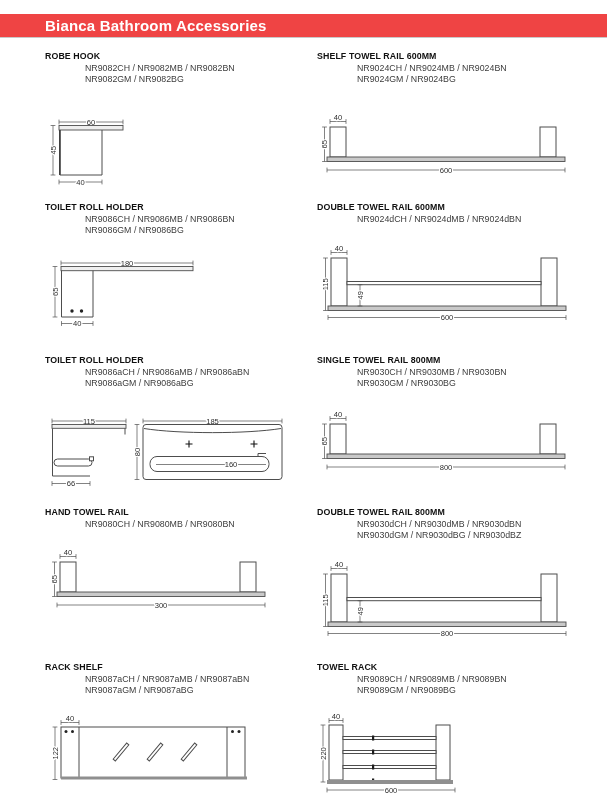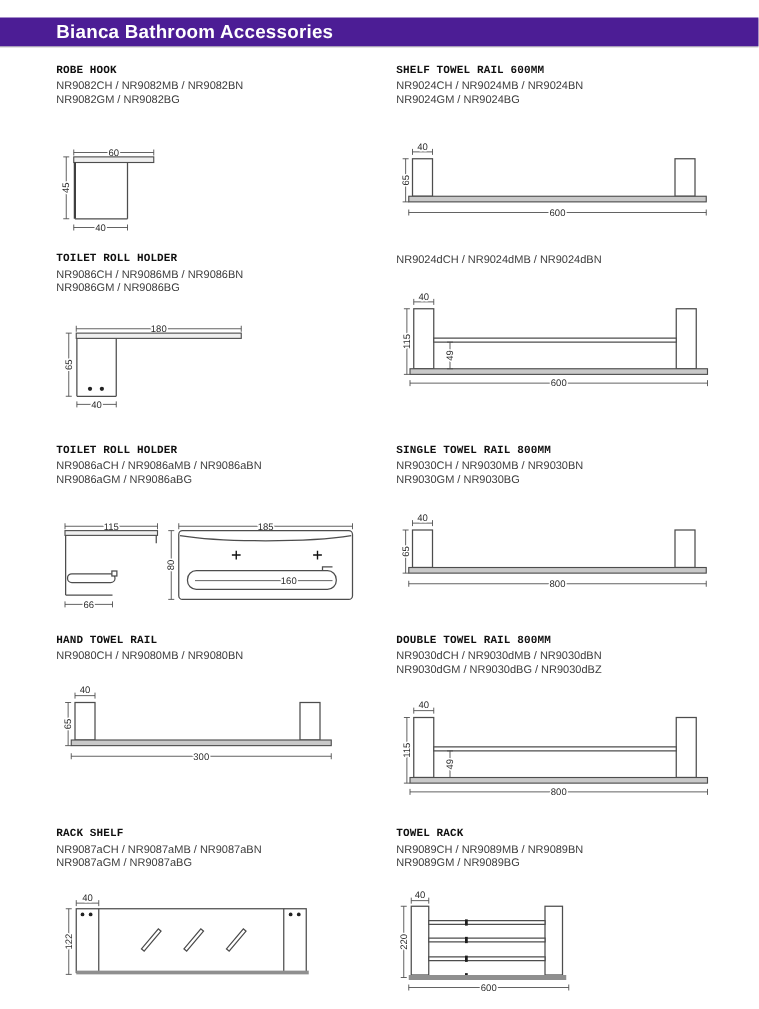--- a/index.html
+++ b/index.html
@@ -1,34 +1,34 @@
 <!DOCTYPE html>
 <html><head>
 <meta charset="utf-8">
 <style>
   * { margin:0; padding:0; box-sizing:border-box; }
   html,body { background:#ffffff; }
   body { width:607px; height:807px; font-family:"Liberation Sans", sans-serif; }
   .page { position:relative; width:607px; height:807px; background:#fff; overflow:hidden; }
   .header-bar {
     position:absolute; top:14px; left:0; width:607px; height:23px;
-    background:#4c1d95; display:flex; align-items:center;
+    background:#ef4444; display:flex; align-items:center;
     box-shadow:0 1px 0 #c9c9c9;
   }
   .header-bar h1 {
     color:#ffffff; font-size:15px; font-weight:bold; padding-left:45px; letter-spacing:.2px;
     font-family:"Liberation Sans", sans-serif;
   }
   .grid {
     position:absolute; top:51px; left:45px; width:556px;
     display:grid; grid-template-columns:272px 284px;
     grid-template-rows:151px 153px 152px 155px 140px;
   }
-  .product h3 { font-size:8.8px; font-weight:bold; color:#101010; line-height:11.5px; letter-spacing:.1px;font-family:Liberation Mono, monospace; }
-  .product p  { font-size:8.8px; color:#3c3c3c; line-height:11.5px; }
+  .product h3 { font-size:8.8px; font-weight:bold; color:#101010; line-height:11.5px; letter-spacing:.1px; }
+  .product p  { font-size:8.8px; color:#3c3c3c; line-height:11.5px;margin-left:40px; }
   .drawing { display:block; }
   .drawing svg { display:block; overflow:visible; }
 
   
   .ln   { stroke:#4d4d4d; stroke-width:1; fill:none; }
   .lnb  { stroke:#3f3f3f; stroke-width:1.8; fill:none; }
   .post { fill:#ffffff; stroke:#4d4d4d; stroke-width:1; }
   .fillbar  { fill:#efefef; stroke:#4d4d4d; stroke-width:0.9; }
   .grayfill { fill:#c9c9c9; stroke:#4d4d4d; stroke-width:0.9; }
   .shadow   { fill:#8f8f8f; }
@@ -122,20 +122,21 @@
             <text class="dimtxt" transform="rotate(-90 8 35.75)" x="8" y="38.35" text-anchor="middle">65</text>
             <line class="dim" x1="14.5" y1="67.5" x2="46" y2="67.5"></line>
             <line class="dim" x1="14.5" y1="65.1" x2="14.5" y2="69.9"></line>
             <line class="dim" x1="46" y1="65.1" x2="46" y2="69.9"></line>
             <text class="dimtxt" x="30.25" y="70.2" text-anchor="middle">40</text>
           </svg>
         </div>
     </section>
 
     <section class="product">
+      <h3>DOUBLE TOWEL RAIL 600MM</h3>
       <p>NR9024dCH / NR9024dMB / NR9024dBN</p>
       <div class="drawing" style="margin:20px 0 0 5px">
           <svg width="250" height="78" viewBox="0 0 250 78">
             <rect class="post" x="9" y="13" width="16" height="48"></rect>
             <rect class="post" x="219" y="13" width="16" height="48"></rect>
             <rect class="post" x="25" y="36.5" width="194" height="3.2"></rect>
             <rect class="grayfill" x="6" y="61" width="238" height="4.5"></rect>
             <line class="dim" x1="9" y1="7.5" x2="25" y2="7.5"></line>
             <line class="dim" x1="9" y1="5.1" x2="9" y2="9.9"></line>
             <line class="dim" x1="25" y1="5.1" x2="25" y2="9.9"></line>

